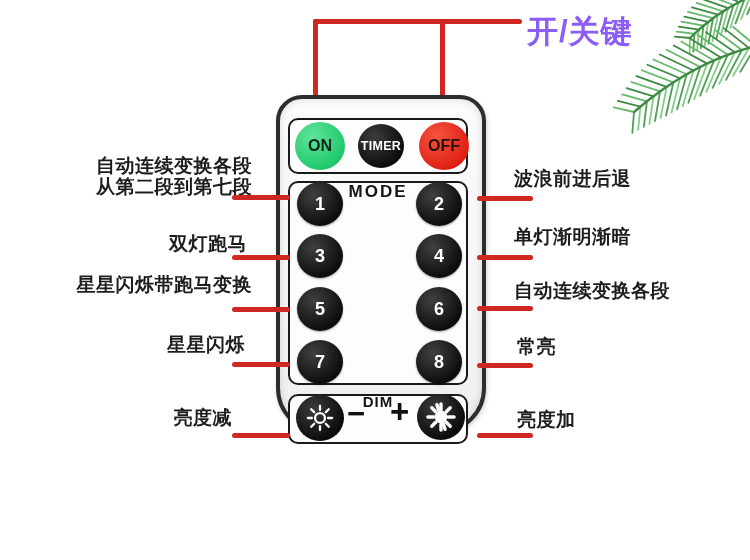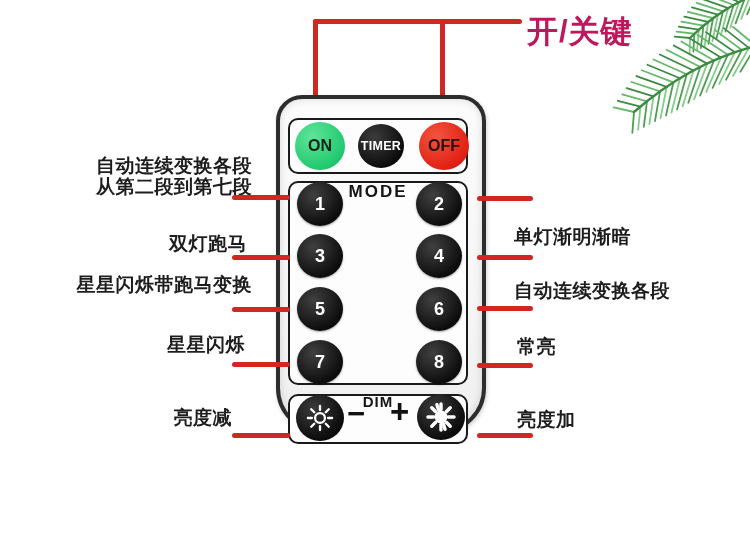--- a/index.html
+++ b/index.html
@@ -9,21 +9,21 @@
   }
   
   .ann{position:absolute;background:#d02722;border-radius:2.5px;}
   .callout-text{
     position:absolute;font-size:19px;font-weight:600;line-height:21px;
     color:#1d1d1d;white-space:pre-line;letter-spacing:0.5px;
   }
   .callout-text.right-align{text-align:right;}
   .power-label{
     position:absolute;left:527px;top:11px;font-size:31px;font-weight:700;
-    color:#be185d;letter-spacing:1px;
+    color:#8b5cf6;letter-spacing:1px;
   }
   
   .remote{
     position:absolute;left:276px;top:95px;width:210px;height:339px;box-sizing:border-box;
     border:4px solid #2d2d2d;border-radius:26px 26px 46px 46px;
     background:linear-gradient(180deg,#fcfcfc 0%,#f6f6f6 60%,#efefef 100%);
     box-shadow:inset 0 0 9px rgba(0,0,0,0.14), 1px 2px 4px rgba(0,0,0,0.18);
   }
   .panel{
     position:absolute;box-sizing:border-box;border:2px solid #1a1a1a;border-radius:10px;
@@ -237,20 +237,21 @@
 
   <div class="callout-text right-align" style="right:498px;top:274px;">星星闪烁带跑马变换</div>
   <div class="ann" style="left:232px;top:307px;width:58px;height:5px;"></div>
 
   <div class="callout-text right-align" style="right:505px;top:334px;">星星闪烁</div>
   <div class="ann" style="left:232px;top:362px;width:58px;height:5px;"></div>
 
   <div class="callout-text right-align" style="right:518px;top:407px;">亮度减</div>
   <div class="ann" style="left:232px;top:433px;width:58px;height:5px;"></div>
 
+  <div class="callout-text" style="left:514px;top:168px;">波浪前进后退</div>
   <div class="ann" style="left:477px;top:196px;width:56px;height:5px;"></div>
 
   <div class="callout-text" style="left:514px;top:226px;">单灯渐明渐暗</div>
   <div class="ann" style="left:477px;top:255px;width:56px;height:5px;"></div>
 
   <div class="callout-text" style="left:514px;top:280px;">自动连续变换各段</div>
   <div class="ann" style="left:477px;top:306px;width:56px;height:5px;"></div>
 
   <div class="callout-text" style="left:517px;top:336px;">常亮</div>
   <div class="ann" style="left:477px;top:363px;width:56px;height:5px;"></div>

